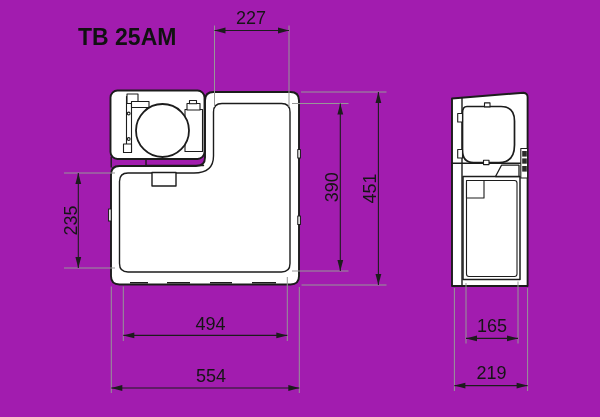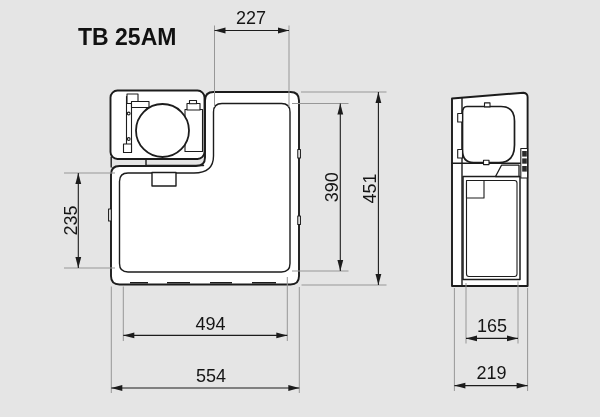--- a/index.html
+++ b/index.html
@@ -1,16 +1,16 @@
 <!DOCTYPE html>
 <html><head>
 <meta charset="utf-8">
 <style>
   html,body{margin:0;padding:0;background:#ffffff;}
-  .canvas{position:relative;width:600px;height:417px;background:#e5e5e5;overflow:hidden;
+  .canvas{position:relative;width:600px;height:417px;background:#a21caf;overflow:hidden;
           font-family:"Liberation Sans", sans-serif;}
   svg{display:block}
   
   .ln  {fill:none;stroke:#1c1c1c;stroke-width:1.9;stroke-linejoin:round;stroke-linecap:round;}
   .ln2 {fill:none;stroke:#1c1c1c;stroke-width:1.4;stroke-linejoin:round;stroke-linecap:round;}
   .fillw{fill:#ffffff;stroke:#1c1c1c;stroke-linejoin:round;}
   .det {fill:#ffffff;stroke:#1c1c1c;stroke-width:1.1;stroke-linejoin:round;}
   
   .ext {fill:none;stroke:#979797;stroke-width:1;}
   .dim {fill:none;stroke:#1c1c1c;stroke-width:1.1;}

